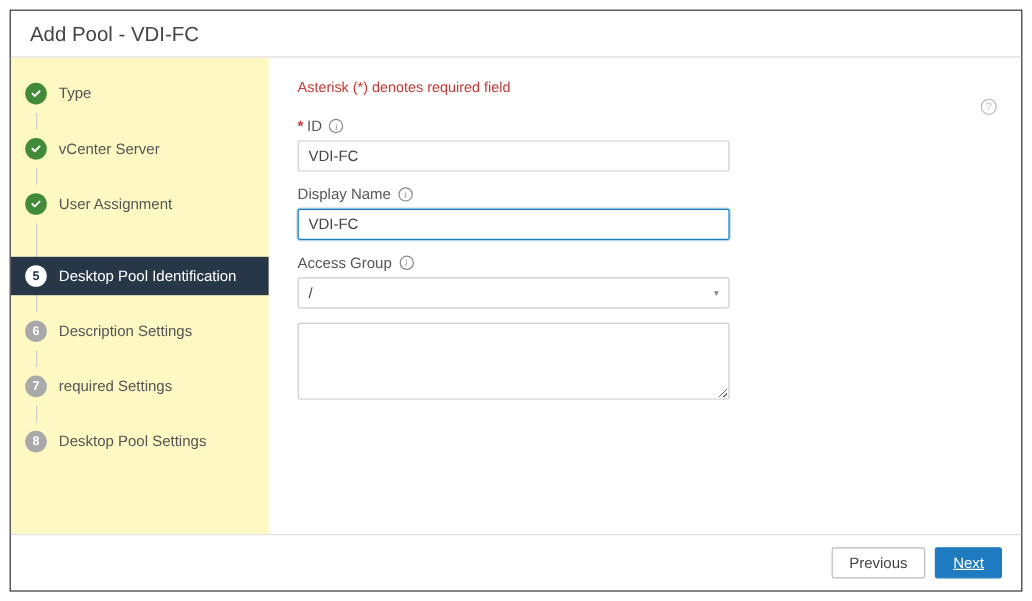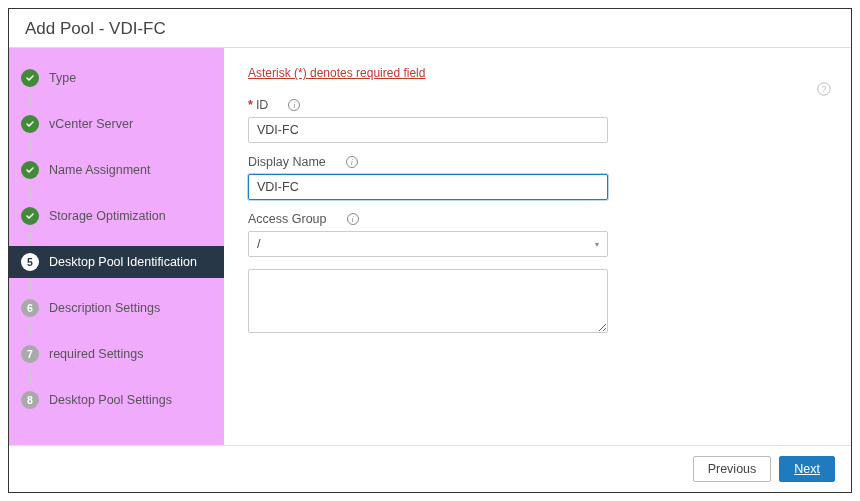--- a/index.html
+++ b/index.html
@@ -20,21 +20,21 @@
     font-size: 17px;
     color: #444;
   }
   .dialog-body {
     flex: 1;
     display: flex;
     overflow: hidden;
   }
   .sidebar {
     width: 215px;
-    background: #f0abfc;
+    background: #fef9c3;
     overflow-y: auto;
     padding: 14px 0;
   }
   .step {
     display: flex;
     align-items: center;
     padding: 4px 12px;
     font-size: 12.5px;
     color: #555;
     position: relative;
@@ -75,36 +75,35 @@
   .sidebar::-webkit-scrollbar-track { background: #e5e5e5; }
   .content {
     flex: 1;
     padding: 18px 24px;
     position: relative;
   }
   .required-note {
     color: #c23934;
     font-size: 12px;
     margin-bottom: 18px;
-    text-decoration: underline;
   }
   .help-corner {
     position: absolute;
     right: 20px;
     top: 34px;
     color: #bbb;
   }
   .field { margin-bottom: 12px; }
   .field-label {
     font-size: 12.5px;
     color: #555;
     margin-bottom: 5px;
     display: flex;
     align-items: center;
-    gap: 20px;
+    gap: 6px;
   }
   .asterisk { color: #c23934; font-weight: bold; margin-right: 3px; }
   .info-icon {
     width: 12px; height: 12px; border: 1px solid #888; border-radius: 50%;
     display: inline-flex; align-items: center; justify-content: center;
     font-size: 8px; color: #888; font-style: italic; font-family: serif;
     cursor: pointer;
   }
   .text-input, .select-input, .textarea-input {
     width: 360px;
@@ -170,31 +169,23 @@
           </div>
           <span>vCenter Server</span>
         </div>
         <div class="connector"></div>
         <div class="step done">
           <div class="step-icon">
             <svg width="10" height="10" viewBox="0 0 10 10">
               <path d="M2 5 L4 7 L8 3" stroke="#fff" stroke-width="1.6" fill="none" stroke-linecap="round" stroke-linejoin="round"></path>
             </svg>
           </div>
-          <span>Name Assignment</span>
-        </div>
-        <div class="connector"></div>
-        <div class="step done">
-          <div class="step-icon">
-            <svg width="10" height="10" viewBox="0 0 10 10">
-              <path d="M2 5 L4 7 L8 3" stroke="#fff" stroke-width="1.6" fill="none" stroke-linecap="round" stroke-linejoin="round"></path>
-            </svg>
-          </div>
-          <span>Storage Optimization</span>
-        </div>
+          <span>User Assignment</span>
+        </div>
+        <div class="connector"></div>
         <div class="connector"></div>
         <div class="step current">
           <div class="step-icon">5</div>
           <span>Desktop Pool Identification</span>
         </div>
         <div class="connector"></div>
         <div class="step pending">
           <div class="step-icon">6</div>
           <span>Description Settings</span>
         </div>

